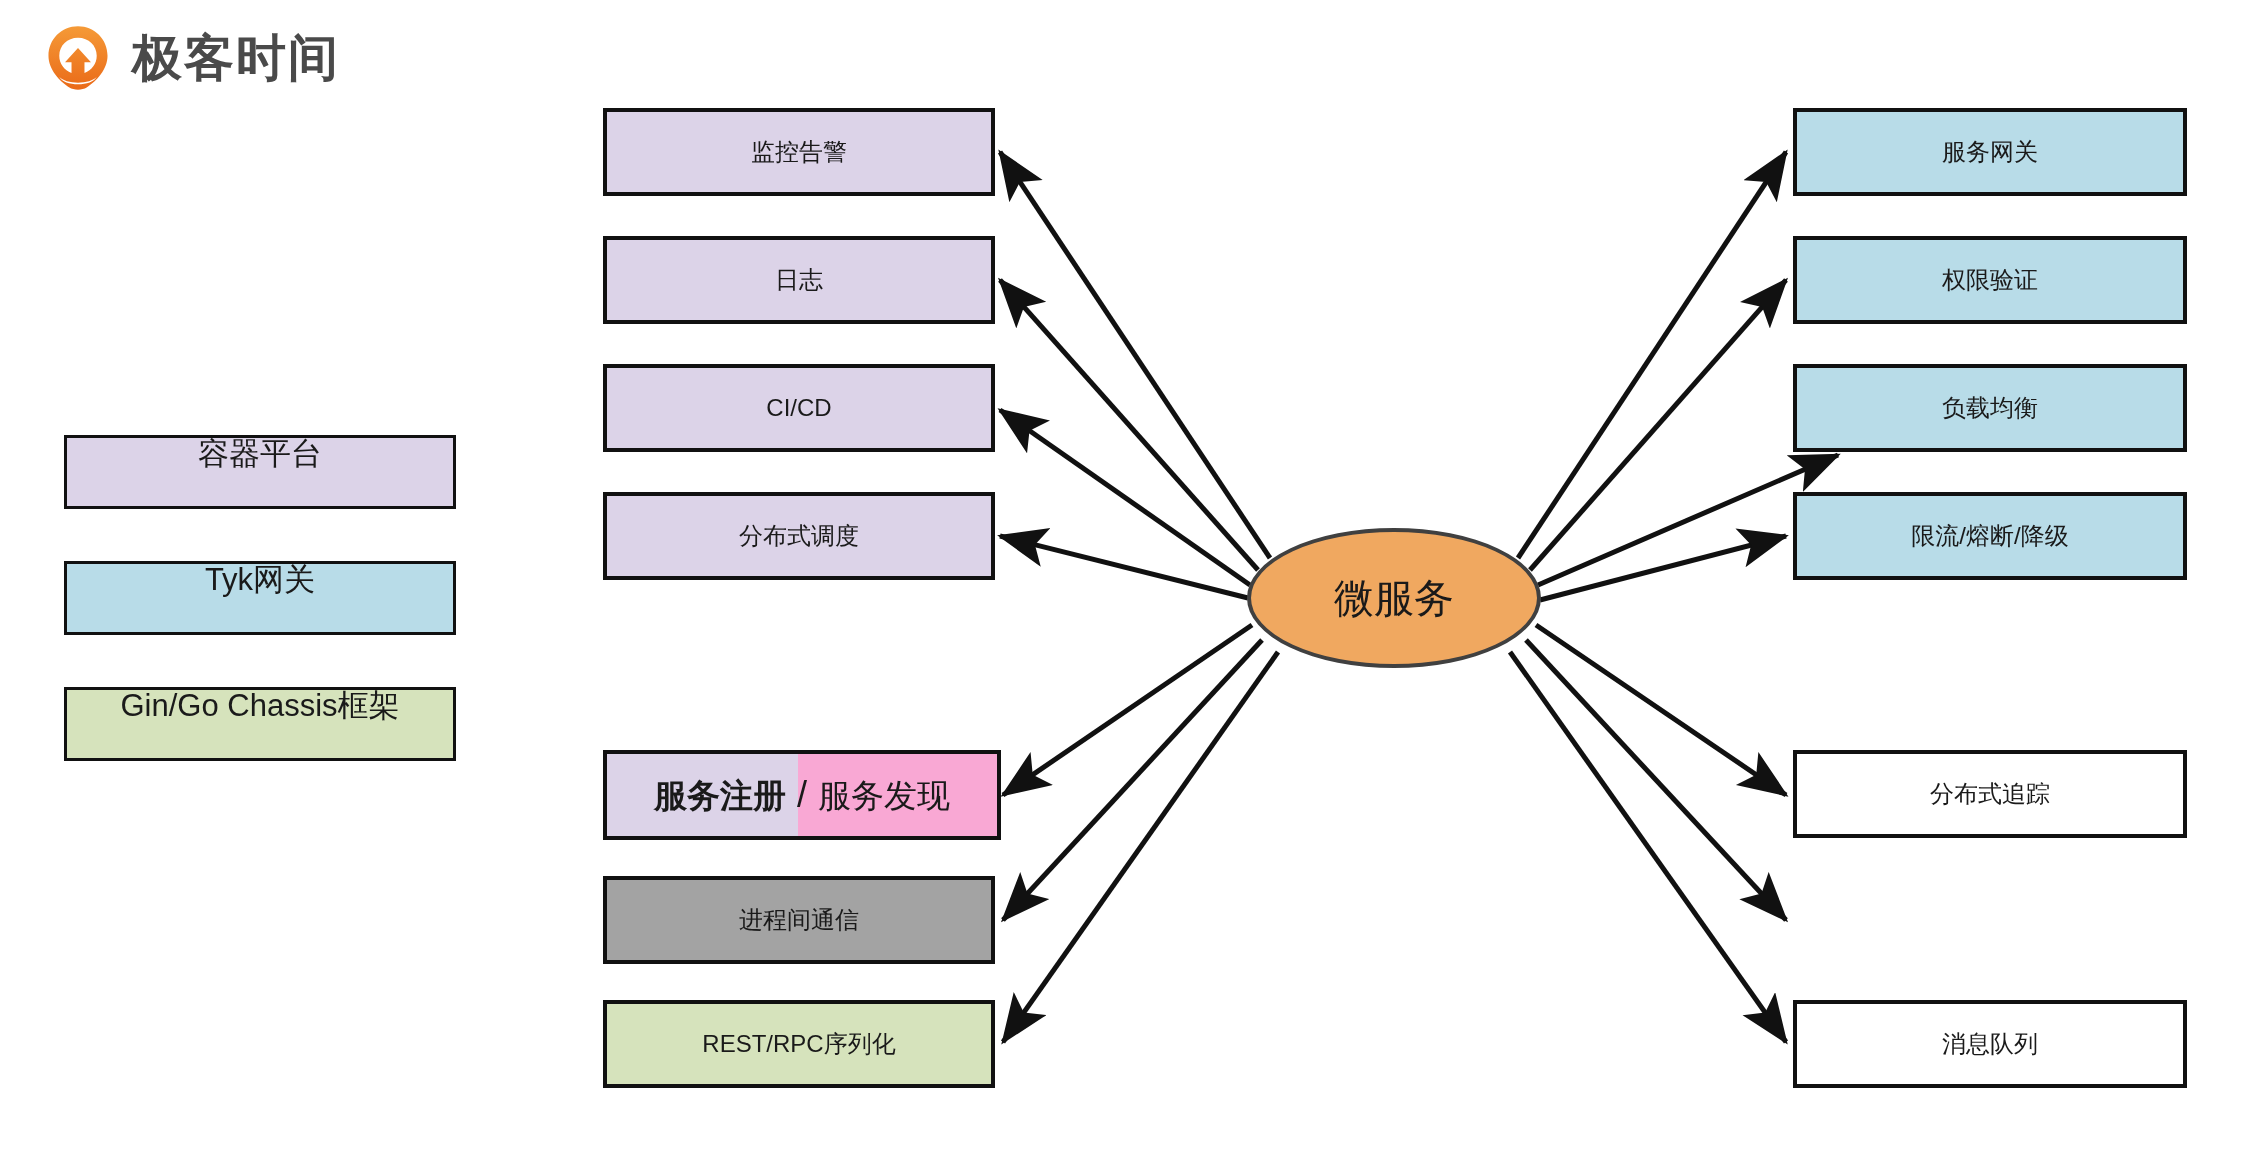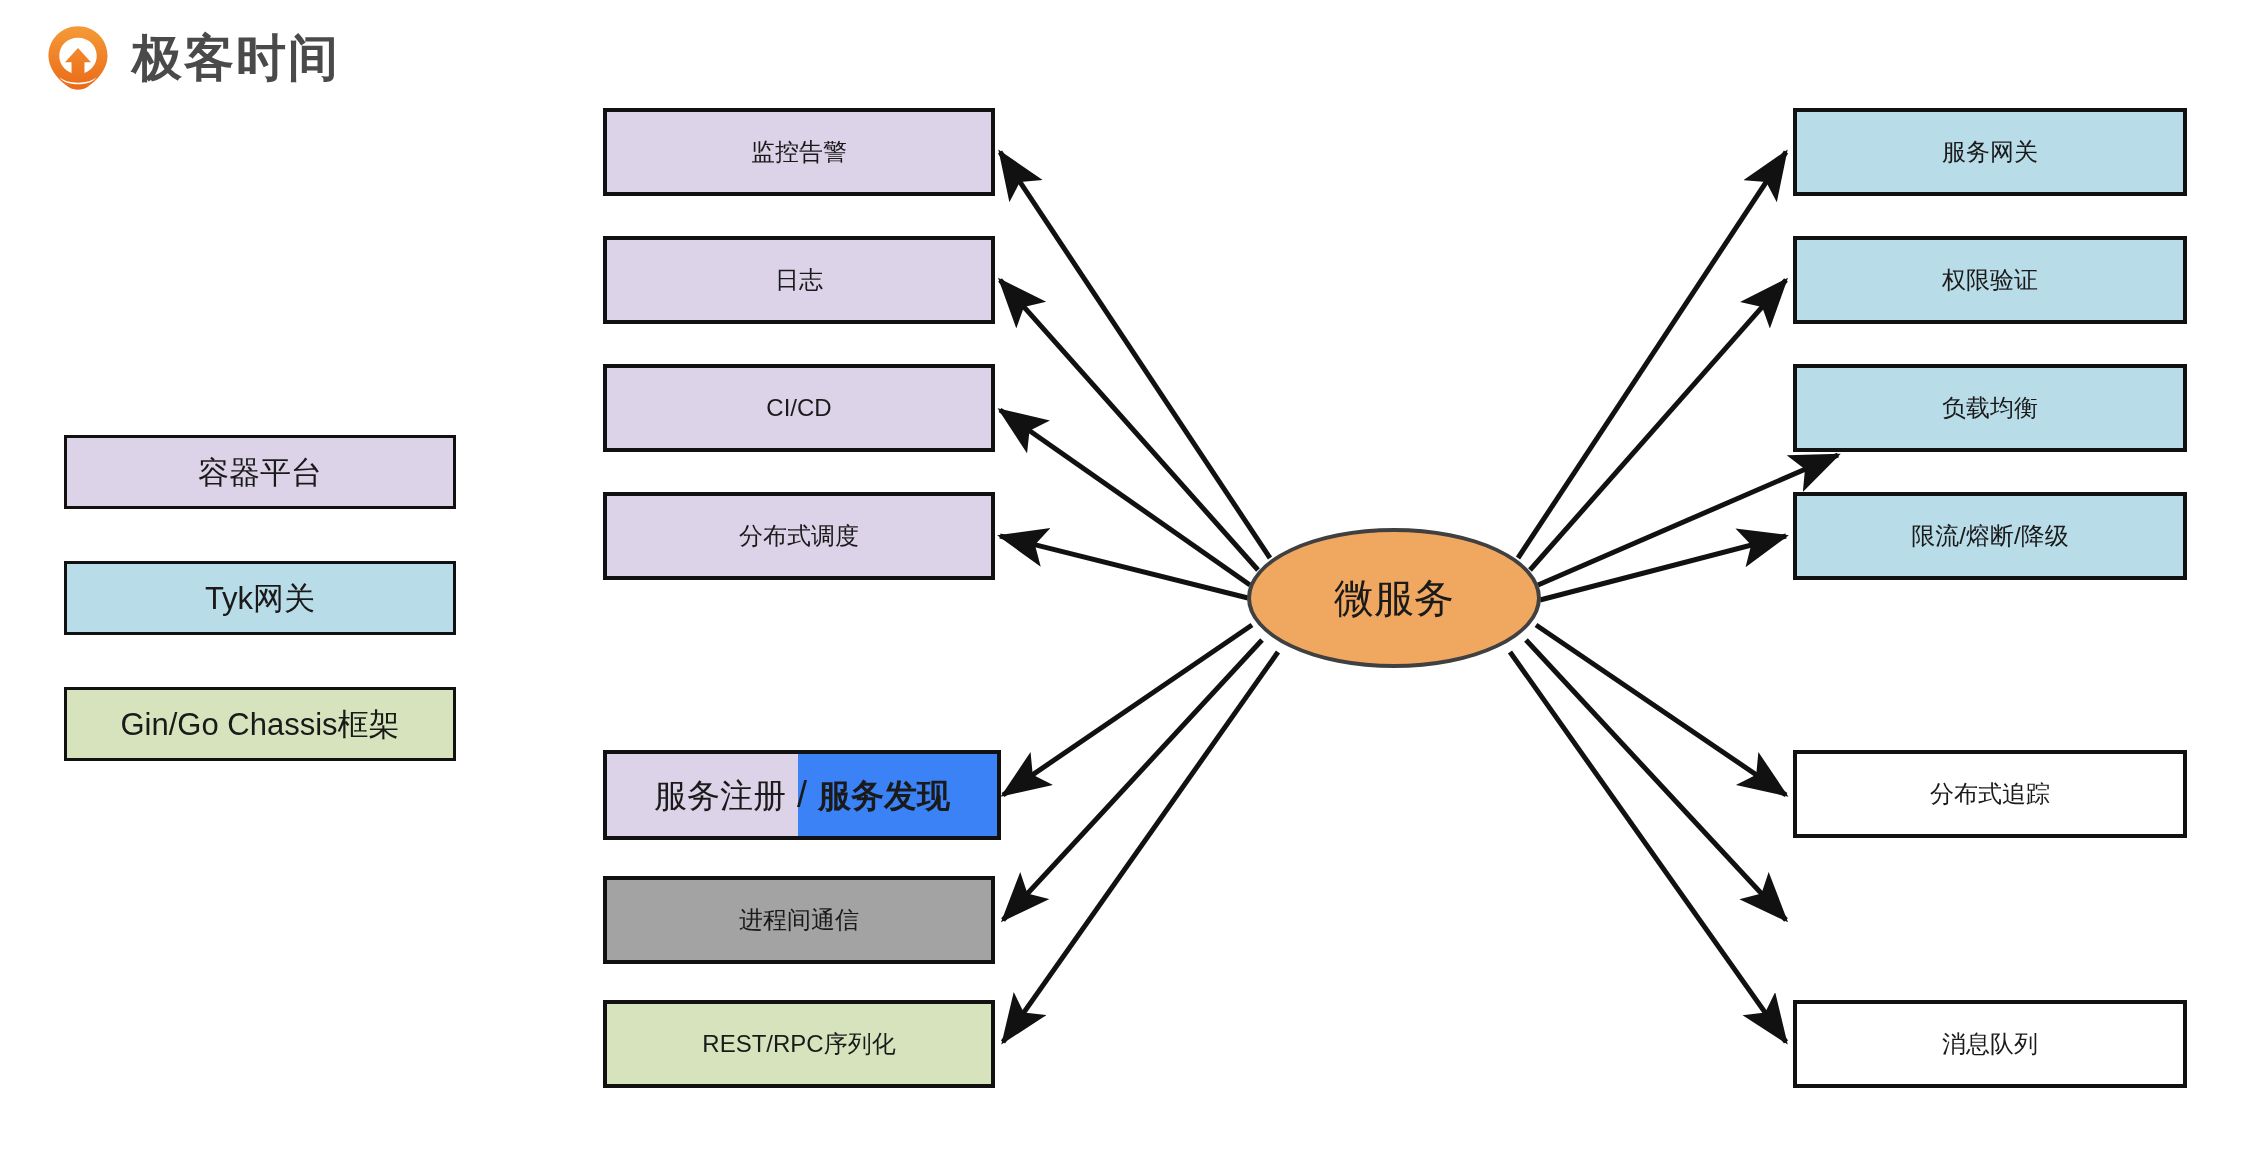--- a/index.html
+++ b/index.html
@@ -47,21 +47,21 @@
     left: 64px;
     top: 435px;
     width: 392px;
   }
   .legend-box {
     box-sizing: border-box;
     width: 392px;
     height: 74px;
     border: 3px solid #111111;
     display: flex;
-    align-items: center;
+    align-items: flex-start;
     justify-content: center;
     font-size: 31px;
     line-height: 1;
     margin-bottom: 52px;
     white-space: nowrap;
   }
   .legend-box:last-child { margin-bottom: 0; }
 
   
   #diagram {
@@ -105,21 +105,21 @@
     font-size: 33px;
     line-height: 1;
     white-space: nowrap;
   }
   .node-split .half {
     flex: 1 1 50%;
     display: flex;
     align-items: center;
     justify-content: center;
   }
-  .node-split .half.left  { justify-content: flex-end;  padding-right: 12px; }
+  .node-split .half.left  { justify-content: flex-end;  padding-right: 12px; font-weight: bold; }
   .node-split .half.right { justify-content: flex-start; padding-left: 20px; }
   .node-split .divider {
     position: absolute;
     left: 50%;
     top: 50%;
     transform: translate(-50%, -50%);
     font-size: 36px;
     z-index: 3;
   }
 
@@ -211,21 +211,21 @@
   </div>
 
   <div class="node-box" style="left: 603px; top: 492px; width: 392px; height: 88px; background: rgb(220, 211, 232);">
     <span class="node-label">分布式调度</span>
   </div>
 
   <div class="node-split" style="left:603px; top:750px; width:398px; height:90px;">
     <div class="half left" style="background: rgb(220, 211, 232);">
       <span class="node-label">服务注册</span>
     </div>
-    <div class="half right" style="background: #3b82f6; font-weight: bold;">
+    <div class="half right" style="background: #f9a8d4;">
       <span class="node-label">服务发现</span>
     </div>
     <span class="divider">/</span>
   </div>
 
   <div class="node-box" style="left: 603px; top: 876px; width: 392px; height: 88px; background: #a3a3a3;">
     <span class="node-label">进程间通信</span>
   </div>
 
   <div class="node-box" style="left: 603px; top: 1000px; width: 392px; height: 88px; background: rgb(214, 227, 188);">

